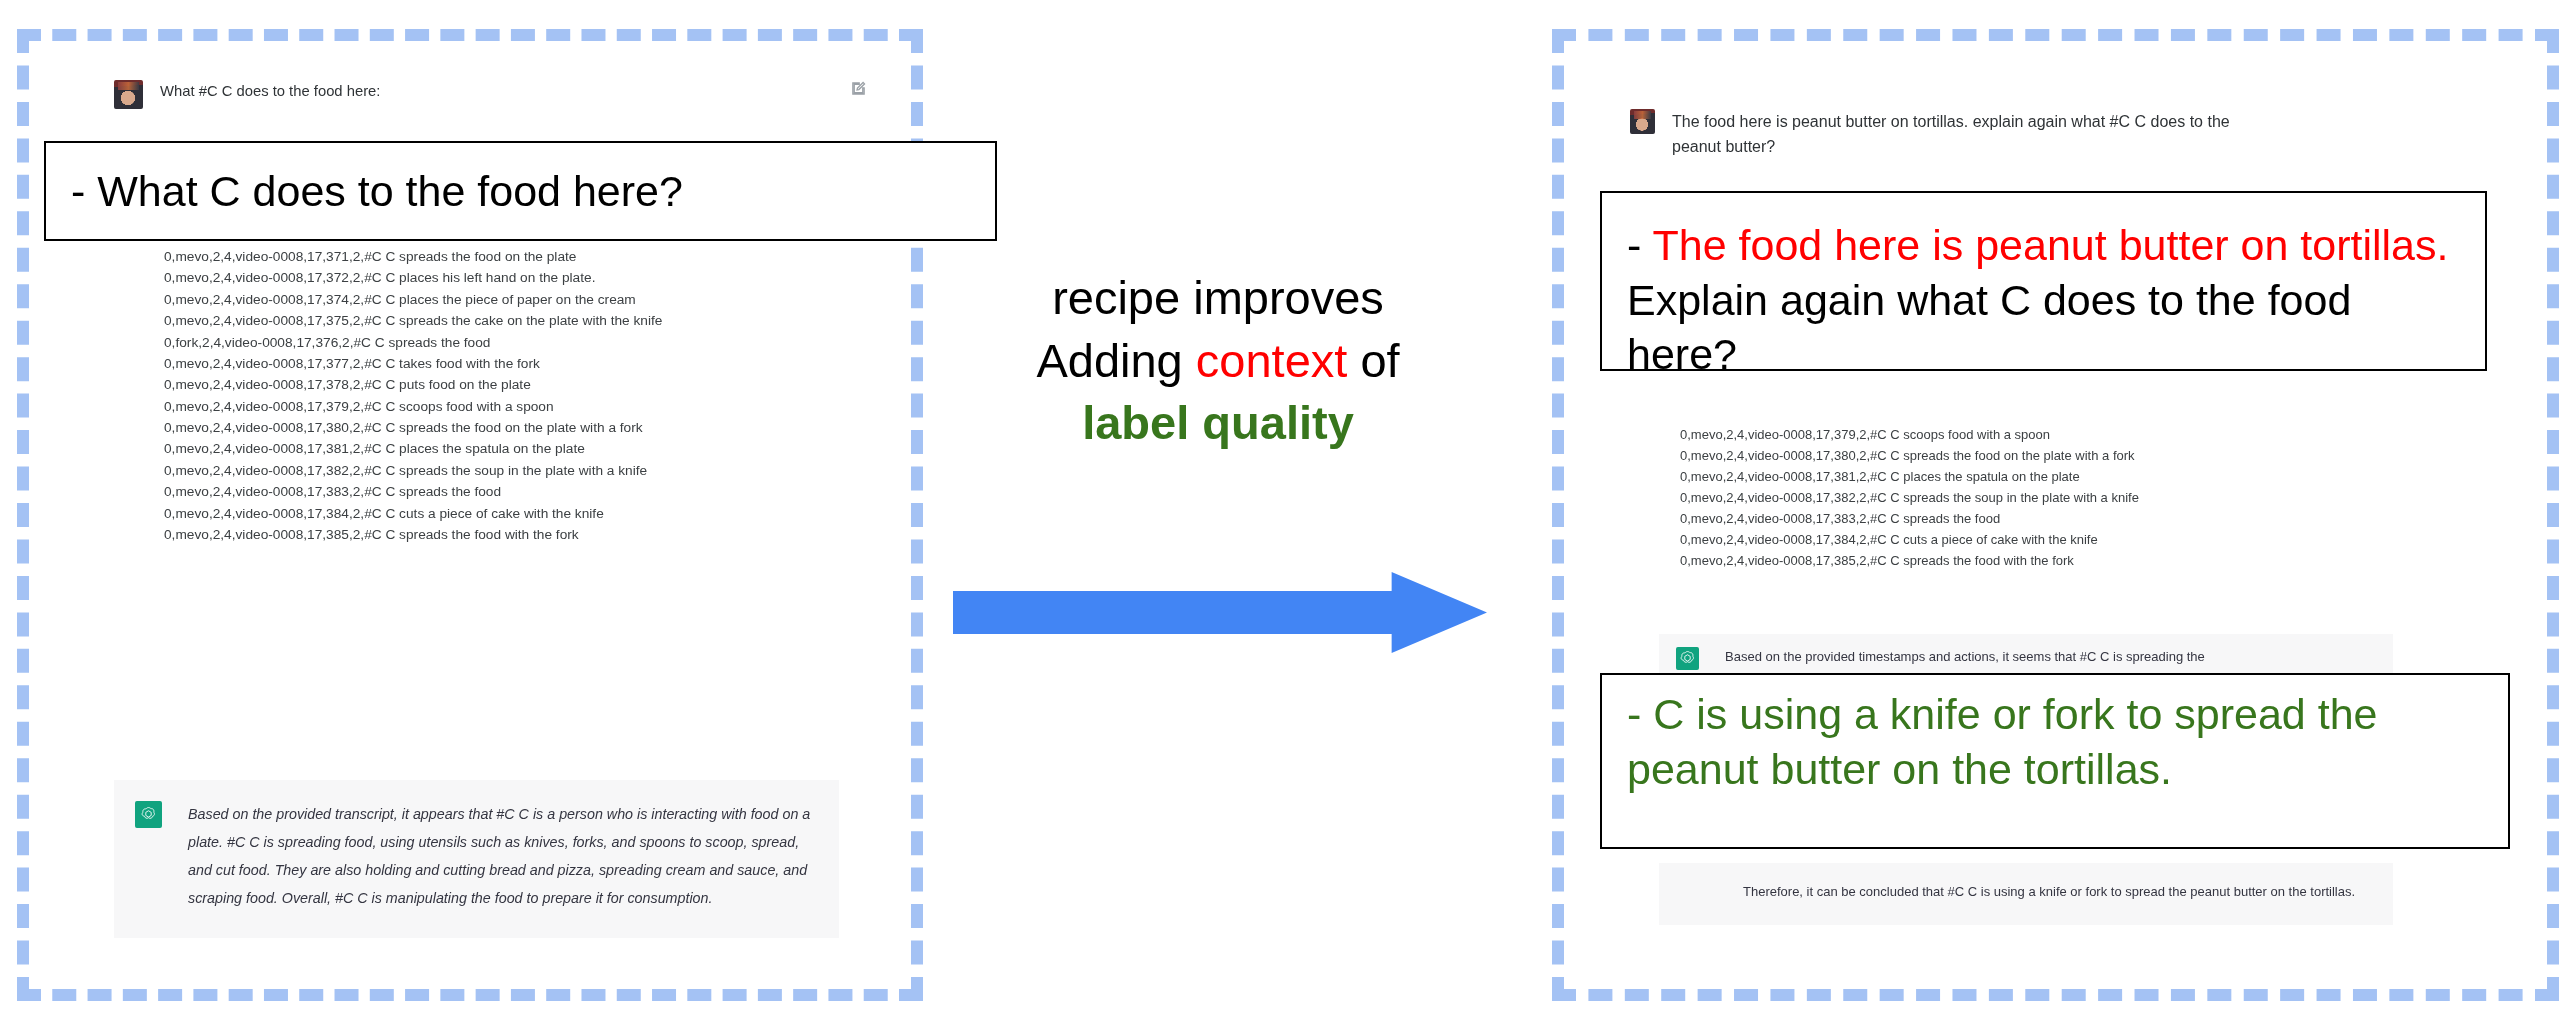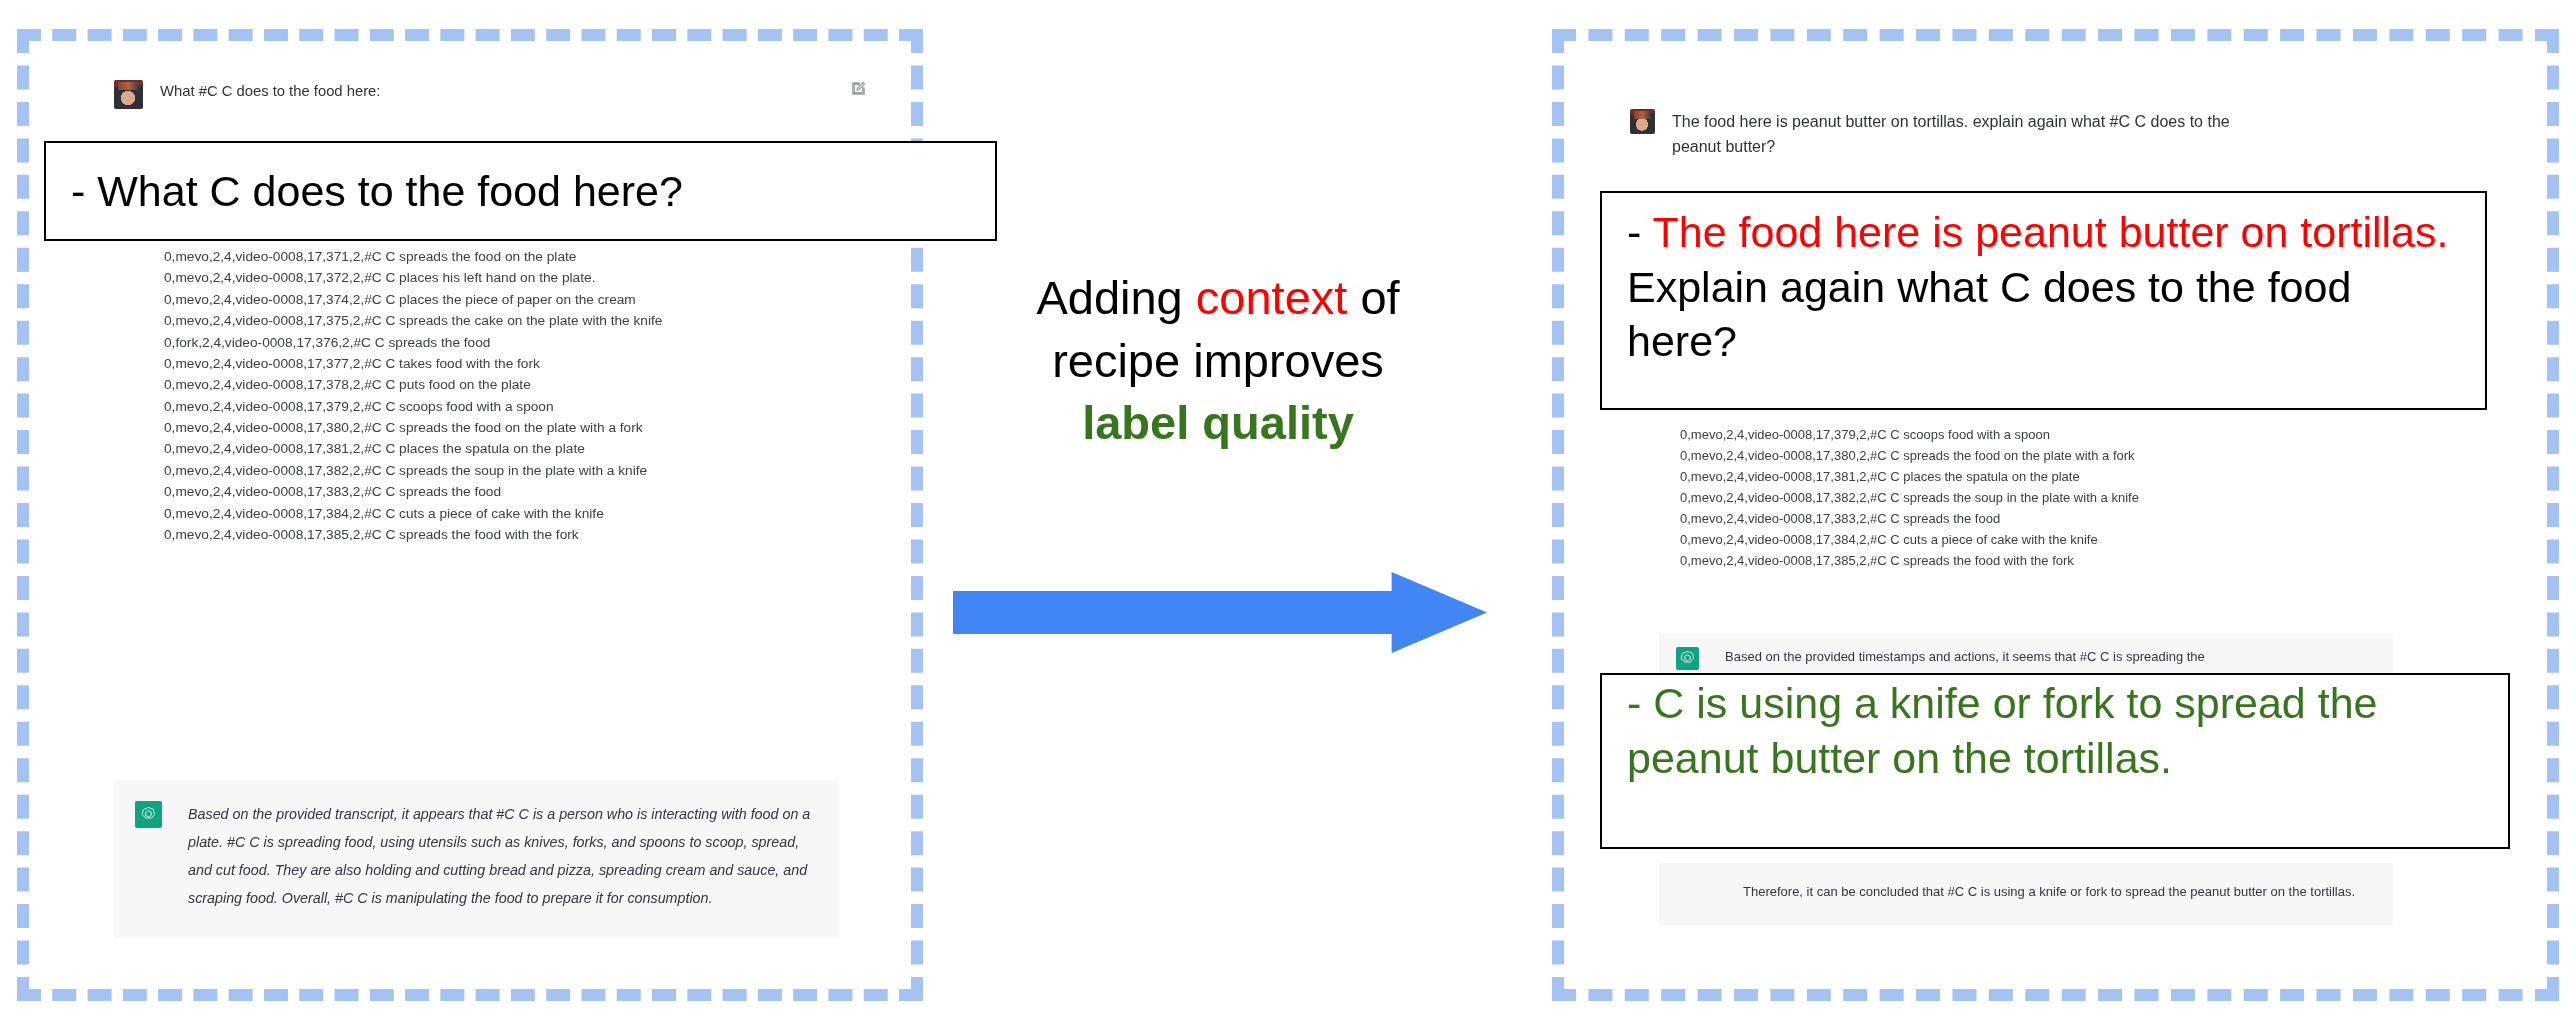--- a/index.html
+++ b/index.html
@@ -186,24 +186,24 @@
     </svg>
   </div>
   <div class="assistant-text">Based on the provided transcript, it appears that #C C is a person who is interacting with food on a plate. #C C is spreading food, using utensils such as knives, forks, and spoons to scoop, spread, and cut food. They are also holding and cutting bread and pizza, spreading cream and sauce, and scraping food. Overall, #C C is manipulating the food to prepare it for consumption.</div>
 </div>
 
 <div class="callout" id="left-callout" style="left:44px; top:141px; width:953px; height:100px;">
   <span>- What C does to the food here?</span>
 </div>
 
 <div id="center-text">
+  <div>recipe improves</div>
   <div>
     <span>Adding </span><span class="hl-red">context</span><span> of</span>
   </div>
-  <div>recipe improves</div>
   <div class="hl-green">label quality</div>
 </div>
 
 <div id="arrow-wrap">
   <svg viewBox="0 0 560 85" preserveAspectRatio="none">
     <polygon points="0,20 460,20 460,0 560,42.5 460,85 460,65 0,65" fill="#4285f4"></polygon>
   </svg>
 </div>
 
 <div class="panel user-row" id="right-user-row" style="left:1630px; top:105px; width:610px; padding:3.8px 0;">
@@ -228,22 +228,22 @@
       <path d="M8.6 9.3l3.4-2 3.4 2v3.9l-3.4 2-3.4-2z"></path>
     </svg>
   </div>
   <div class="assistant-text" style="font-size:13px;line-height:1.6;">Based on the provided timestamps and actions, it seems that #C C is spreading the</div>
 </div>
 
 <div class="panel assistant-row" id="right-assistant-bottom" style="left:1659px; top:863px; width:734px; padding:17px 19px 21px 84px; align-items:flex-start;">
   <div class="assistant-text" style="font-size:13px;line-height:1.85;">Therefore, it can be concluded that #C C is using a knife or fork to spread the peanut butter on the tortillas.</div>
 </div>
 
-<div class="callout" id="right-callout-question" style="left:1600px; top:191px; width:887px; height:219px; align-items:flex-start; padding-top:12px;">
+<div class="callout" id="right-callout-question" style="left:1600px; top:191px; width:887px; height:180px; align-items:flex-start; padding-top:25px;">
   <div>
     <span>- </span><span class="red">The food here is peanut butter on tortillas.</span><span> Explain again what C does to the food here?</span>
   </div>
 </div>
 
-<div class="callout green-text" id="right-callout-answer" style="left:1600px; top:673px; width:910px; height:176px; align-items:flex-start; padding-top:1px;">
+<div class="callout green-text" id="right-callout-answer" style="left:1600px; top:673px; width:910px; height:176px; align-items:flex-start; padding-top:12px;">
   <span>- C is using a knife or fork to spread the peanut butter on the tortillas.</span>
 </div>
 
 
 </body></html>

